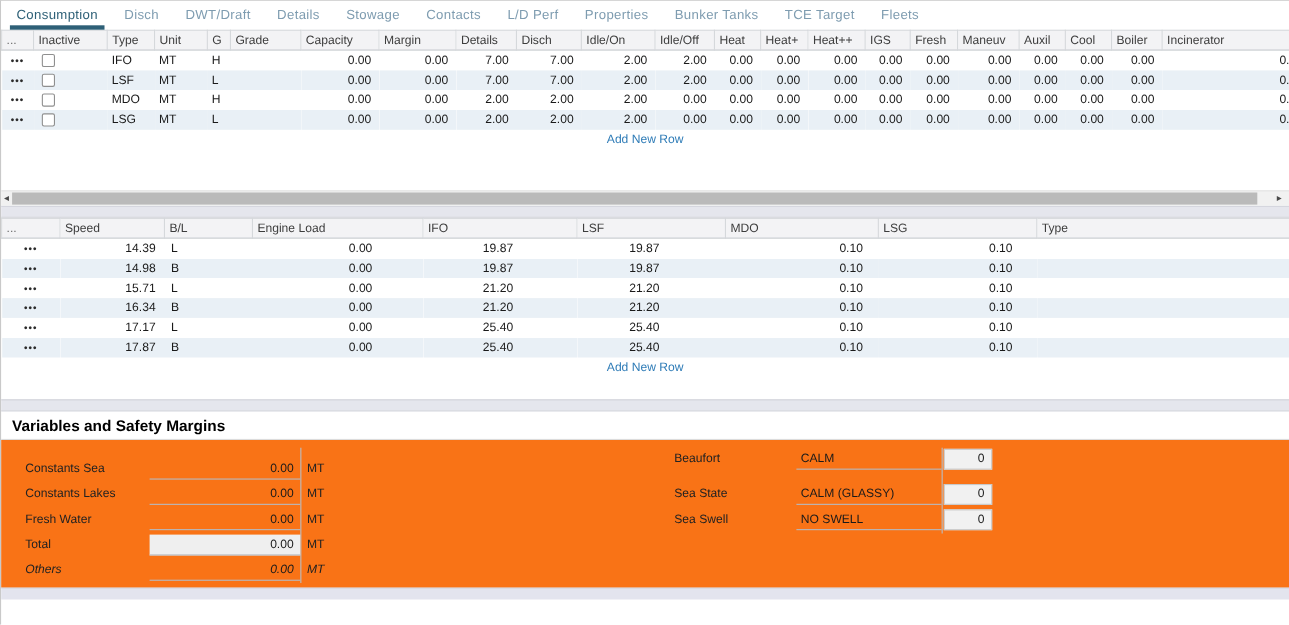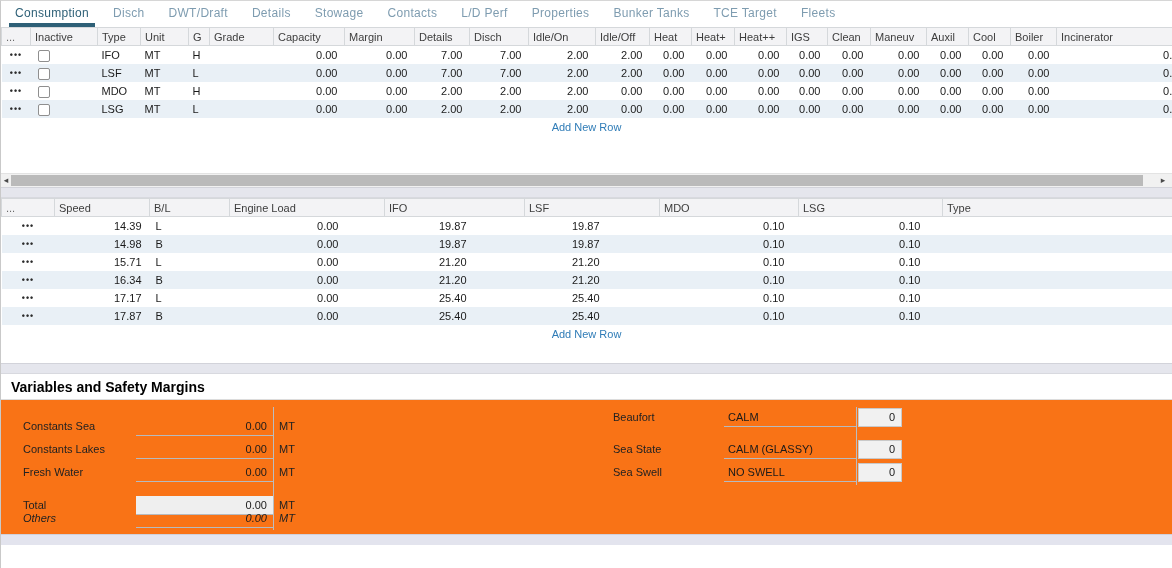--- a/index.html
+++ b/index.html
@@ -133,21 +133,21 @@
             <th class="c-capacity">Capacity</th>
             <th class="c-margin">Margin</th>
             <th class="c-loading">Details</th>
             <th class="c-disch">Disch</th>
             <th class="c-idle-on">Idle/On</th>
             <th class="c-idle-off">Idle/Off</th>
             <th class="c-heat">Heat</th>
             <th class="c-heat-plus">Heat+</th>
             <th class="c-heat-plus-plus">Heat++</th>
             <th class="c-igs">IGS</th>
-            <th class="c-clean">Clean</th>
+            <th class="c-clean">Fresh</th>
             <th class="c-maneuv">Maneuv</th>
             <th class="c-auxil">Auxil</th>
             <th class="c-cool">Cool</th>
             <th class="c-boiler">Boiler</th>
             <th class="c-incinerator">Incinerator</th>
           </tr>
         </thead>
       <tbody>
           <tr>
             <td class="c-menu"><button class="rowmenu">•••</button></td>
@@ -380,21 +380,21 @@
       <div class="frow" style="top: 40px;">
         <span class="flabel">Constants Lakes</span>
         <span class="ffield">0.00</span>
         <span class="funit">MT</span>
       </div>
       <div class="frow" style="top: 63px;">
         <span class="flabel">Fresh Water</span>
         <span class="ffield">0.00</span>
         <span class="funit">MT</span>
       </div>
-      <div class="frow" style="top: 96px;">
+      <div class="frow" style="top: 86px;">
         <span class="flabel">Total</span>
         <span class="ffield ro">0.00</span>
         <span class="funit">MT</span>
       </div>
       <div class="frow" style="top: 109px; font-style: italic;">
         <span class="flabel">Others</span>
         <span class="ffield">0.00</span>
         <span class="funit">MT</span>
       </div>
       <div class="frow" style="top: 8px;">

